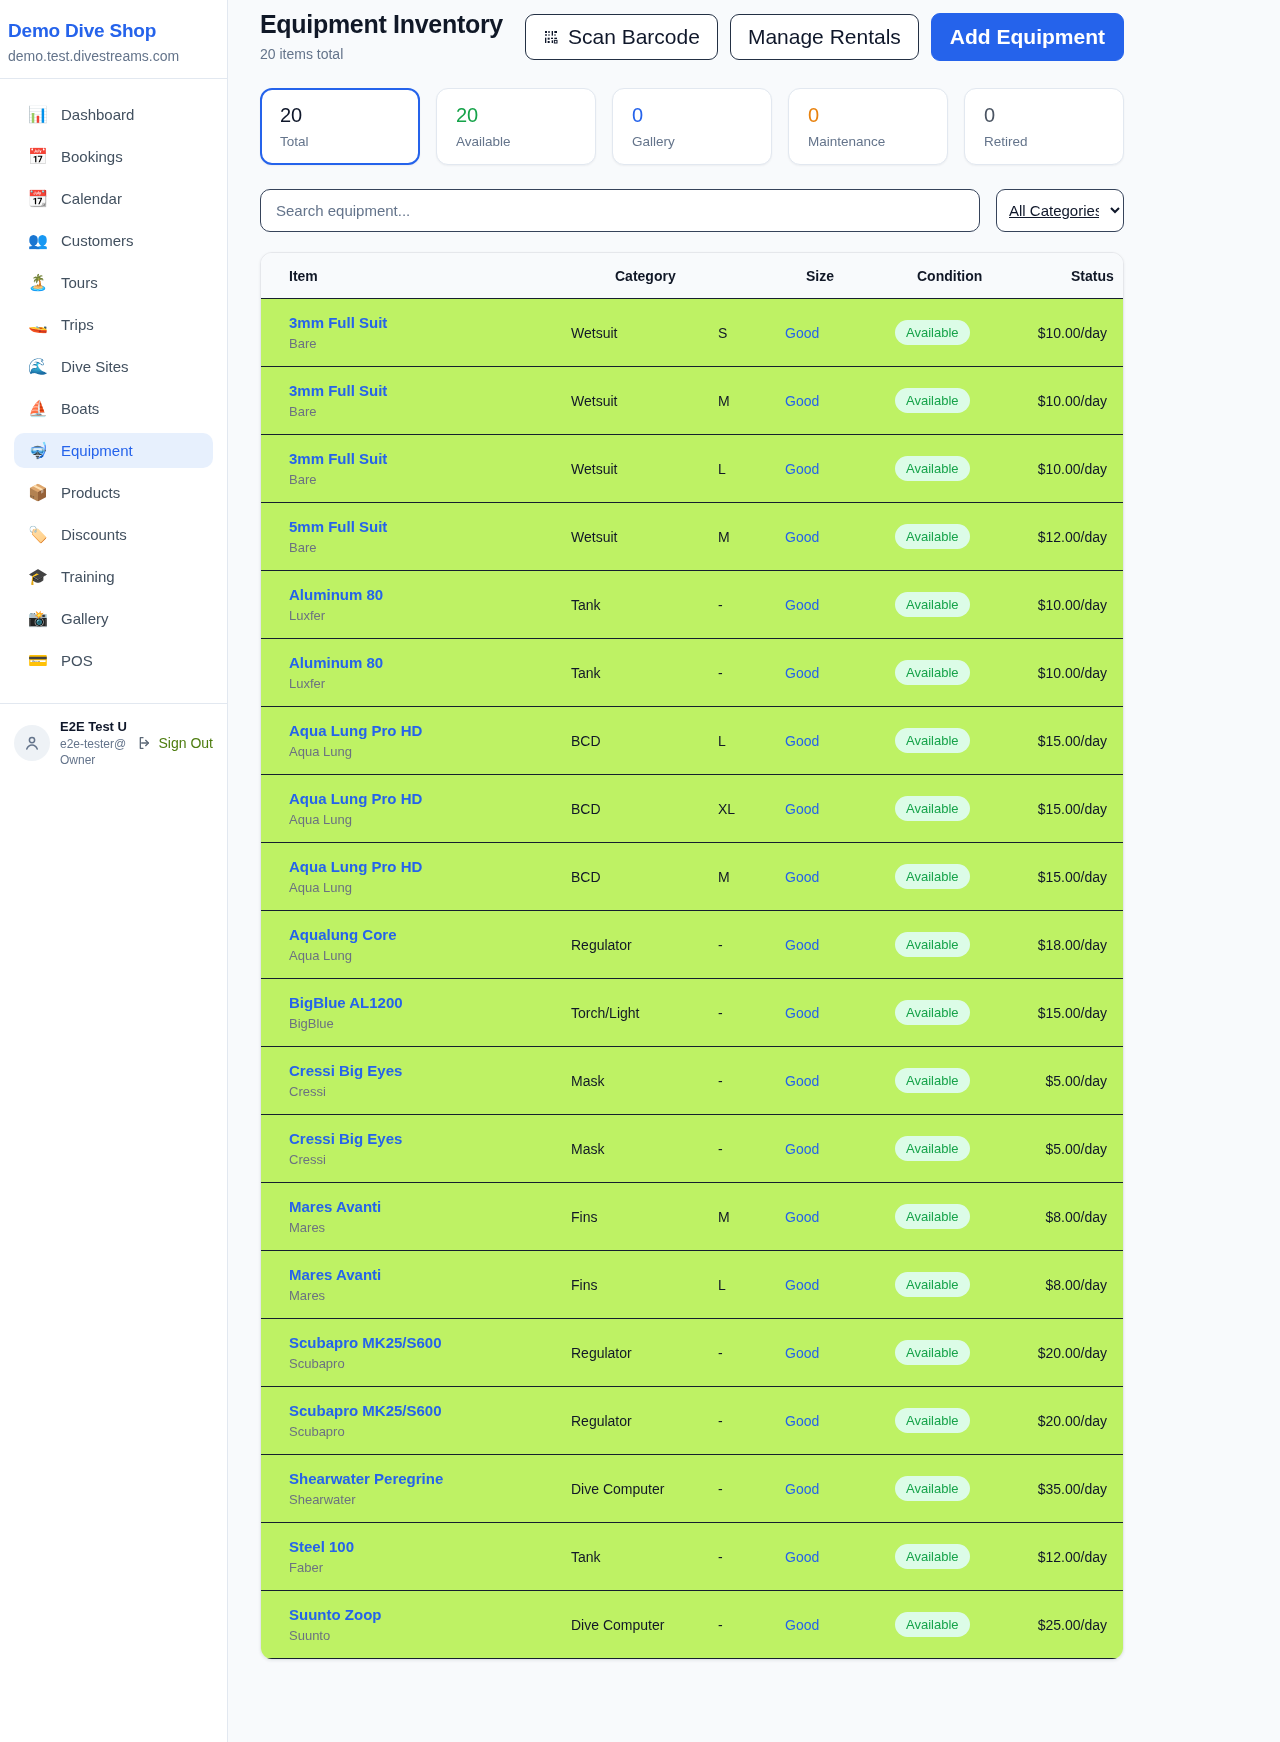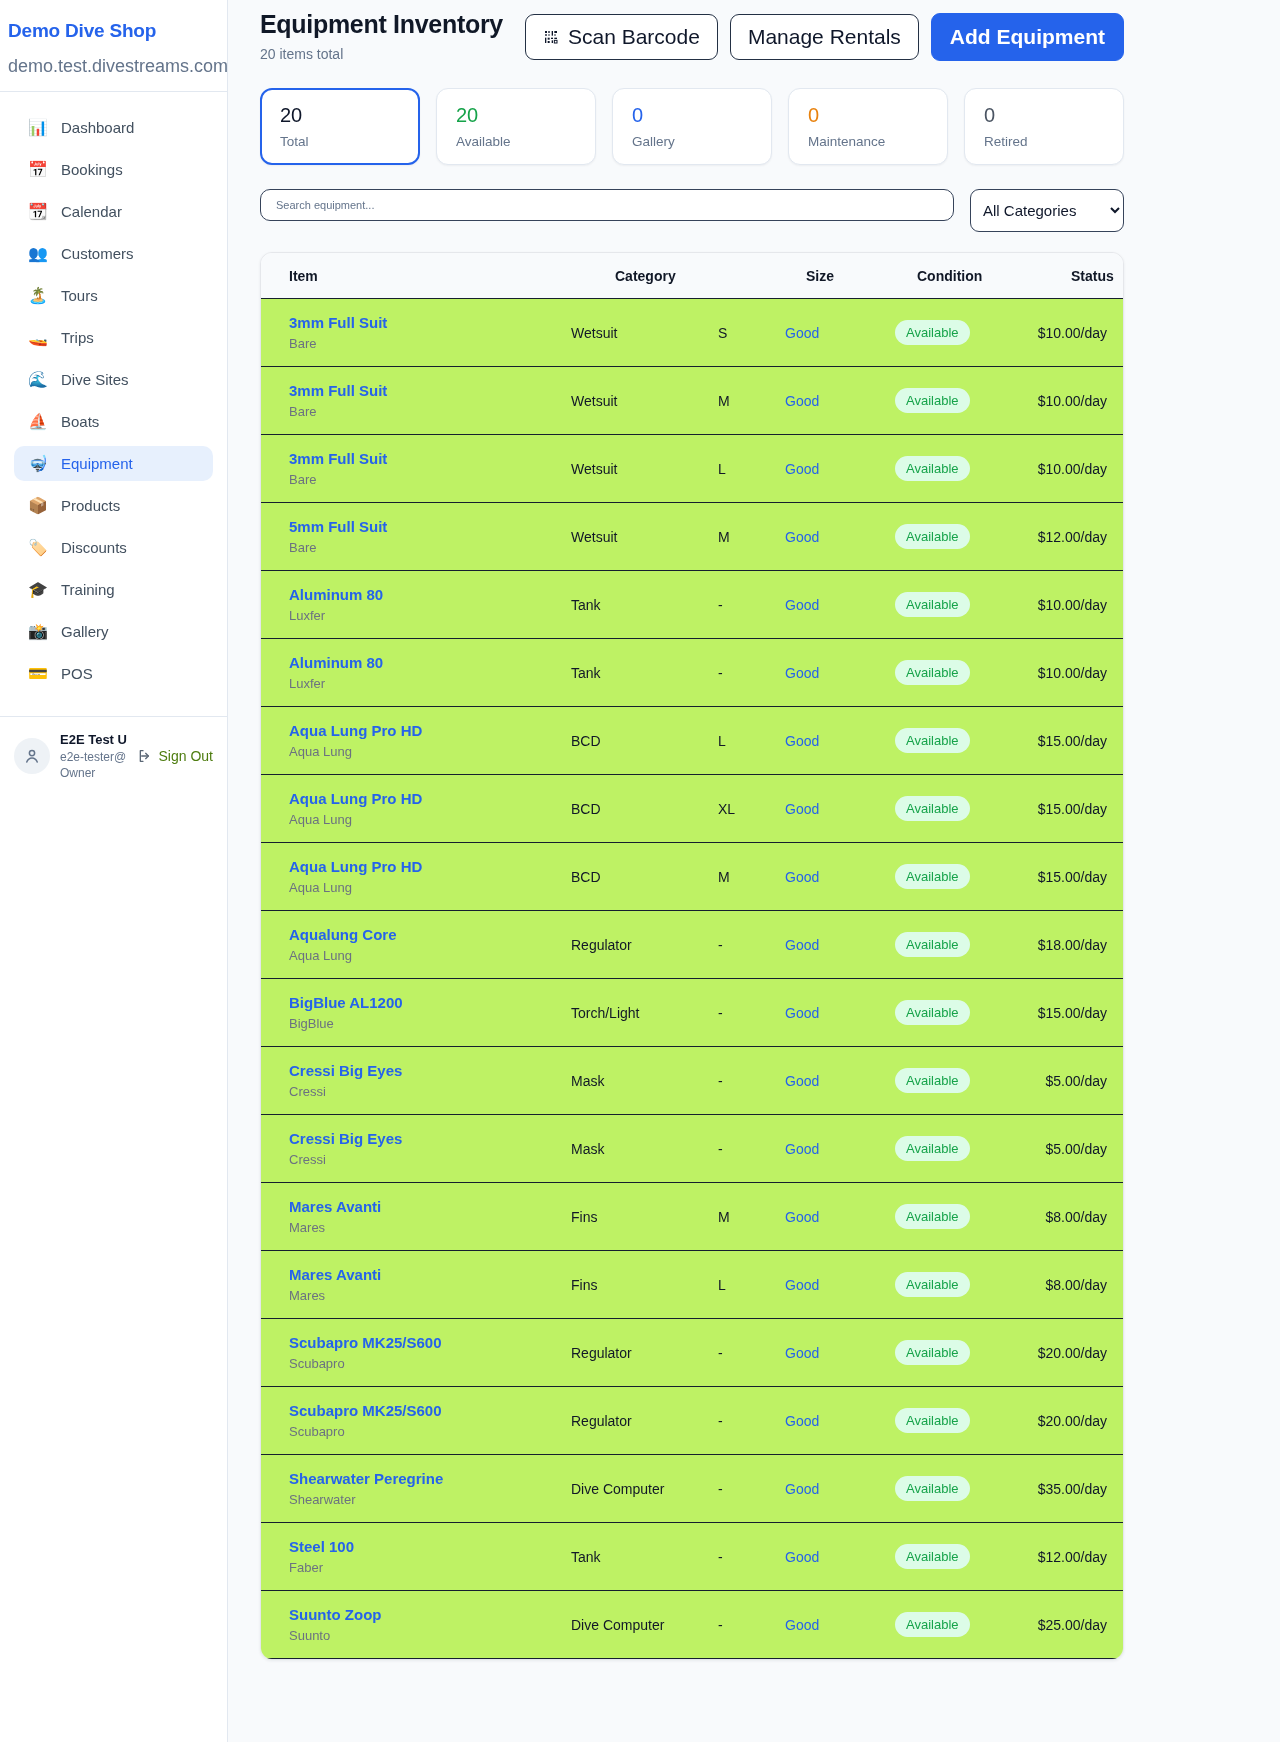--- a/index.html
+++ b/index.html
@@ -12,21 +12,21 @@
     display:flex;
   }
   
   .sidebar {
     width:228px; min-width:228px; background:#ffffff;
     border-right:1px solid #e2e8f0; height:1742px;
     display:flex; flex-direction:column;
   }
   .brand { padding:20px 18px 14px 8px; border-bottom:1px solid #e2e8f0; }
   .brand-title { font-size:19px; font-weight:800; color:#2563eb; letter-spacing:-0.2px; }
-  .brand-domain { font-size:18px; color:#64748b; margin-top:14px; }
+  .brand-domain { font-size:14px; color:#64748b; margin-top:6px; }
   .nav { padding:18px 14px 10px 14px; }
   .nav-item {
     display:flex; align-items:center; gap:13px;
     padding:9px 14px; margin-bottom:7px; border-radius:10px;
     font-size:15px; color:#42505f; cursor:pointer;
   }
   .nav-item.active { background:#e7f0fd; color:#2563eb; font-weight:500; }
   .nav-icon { width:20px; font-size:16px; line-height:1; text-align:center; }
   .user-box {
     border-top:1px solid #e2e8f0; margin-top:8px;
@@ -63,27 +63,27 @@
   .stat-card {
     background:#fff; border:1px solid #e2e8f0; border-radius:12px;
     padding:15px 19px; box-shadow:0 1px 2px rgba(15,23,42,0.05); cursor:pointer;
   }
   .stat-card.selected { border:2px solid #2563eb; padding:14px 18px; }
   .stat-value { font-size:20px; font-weight:400; }
   .stat-label { font-size:13.5px; color:#64748b; margin-top:7px; }
   
   .filter-row { display:flex; gap:16px; margin-bottom:20px; }
   .search-input {
-    flex:1; height:32px; border:1px solid #36435a; border-radius:10px;
-    padding:0 15px; font-size:11px; font-family:inherit; color:#0f172a; background:#fff;
+    flex:1; height:43px; border:1px solid #36435a; border-radius:10px;
+    padding:0 15px; font-size:15px; font-family:inherit; color:#0f172a; background:#fff;
   }
   .search-input::placeholder { color:#64748b; }
   .cat-select {
-    width:154px; height:43px; border:1px solid #36435a; border-radius:9px;
-    background:#fff; font-size:15px; font-family:inherit; color:#0f172a; padding:0 8px;
+    width:128px; height:43px; border:1px solid #36435a; border-radius:9px;
+    background:#fff; font-size:15px; font-family:inherit; color:#0f172a; padding:0 8px;text-decoration:underline;
   }
   
   .table-card {
     background:#fff; border:1px solid #e5e7eb; border-radius:12px;
     box-shadow:0 1px 3px rgba(15,23,42,0.07); overflow:hidden;
   }
   .trow {
     display:grid;
     grid-template-columns:282px 147px 67px 110px 142px 1fr;
     align-items:center;

